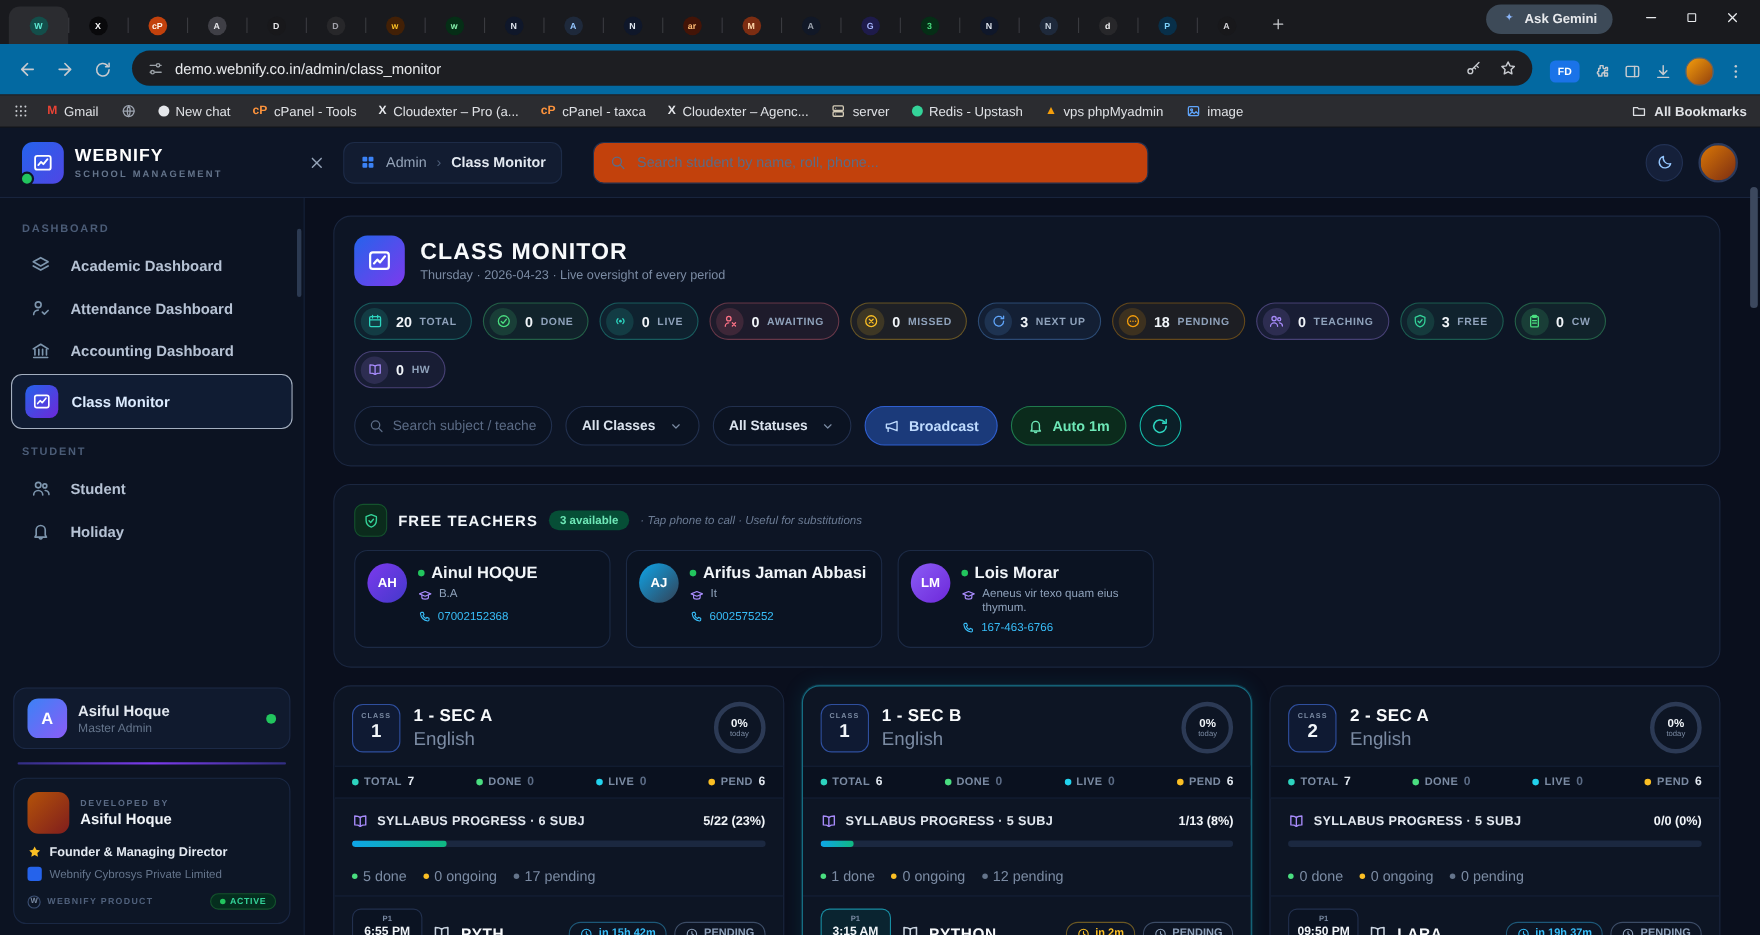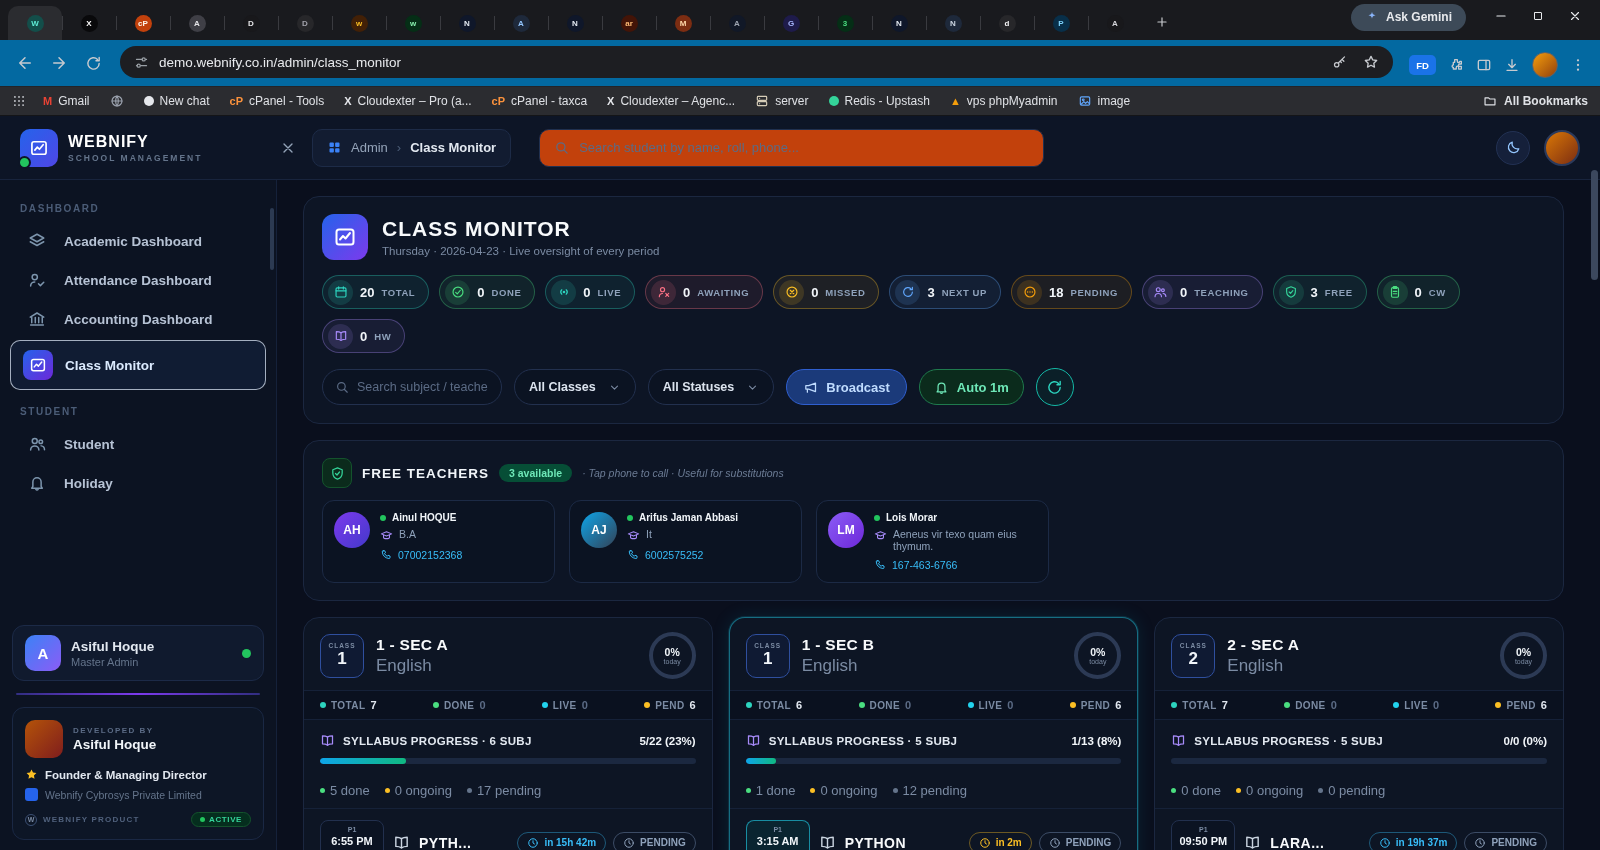--- a/index.html
+++ b/index.html
@@ -117,21 +117,21 @@
 .btn-refresh{width:38px;height:38px;border-radius:50%;border:1px solid #14b8a6;background:#0b1f28;color:#2dd4bf;display:flex;align-items:center;justify-content:center}
 
 .ft-head{display:flex;align-items:center;gap:10px;margin-bottom:12px}
 .ft-ico{width:30px;height:30px;border-radius:8px;background:#0b2b1c;color:#34d399;display:flex;align-items:center;justify-content:center;border:1px solid #14532d}
 .ft-title{font-weight:800;letter-spacing:1px;font-size:13.5px;color:#f1f5f9}
 .ft-badge{background:#064e36;color:#6ee7b7;font-size:10.5px;font-weight:700;padding:3px 10px;border-radius:10px}
 .ft-note{font-size:10.5px;color:#6b7b94;font-style:italic}
 .tcards{display:flex;gap:14px}
 .tcard{width:233px;background:#0b1322;border:1px solid #1c2a45;border-radius:12px;padding:11px;display:flex;gap:10px}
 .tavatar{width:36px;height:36px;border-radius:50%;color:#fff;font-weight:700;font-size:12px;display:flex;align-items:center;justify-content:center;flex:none}
-.tname{display:flex;align-items:center;gap:6px;font-size:10px;color:#f1f5f9;font-weight:700}
+.tname{display:flex;align-items:center;gap:6px;font-size:15px;color:#f1f5f9;font-weight:700}
 .gdot{width:6px;height:6px;border-radius:50%;background:#22c55e;flex:none}
 .tqual{display:flex;align-items:flex-start;gap:6px;font-size:10.5px;color:#8fa2bb;margin-top:5px}
 .tqual .qico{color:#a78bfa;display:flex;margin-top:1px}
 .tphone{display:flex;align-items:center;gap:6px;font-size:10.5px;color:#38bdf8;margin-top:7px;cursor:pointer}
 .tphone .pico{display:flex;color:#38bdf8}
 
 .class-grid{display:grid;grid-template-columns:repeat(3,1fr);gap:16px}
 .cc{background:#0d1524;border:1px solid #1b2740;border-radius:16px;overflow:hidden}
 .cc.hl{border-color:#22d3ee77;box-shadow:0 0 0 1px #22d3ee22,0 0 18px #0891b226}
 .cc-head{display:flex;align-items:center;gap:12px;padding:14px 16px 11px}

